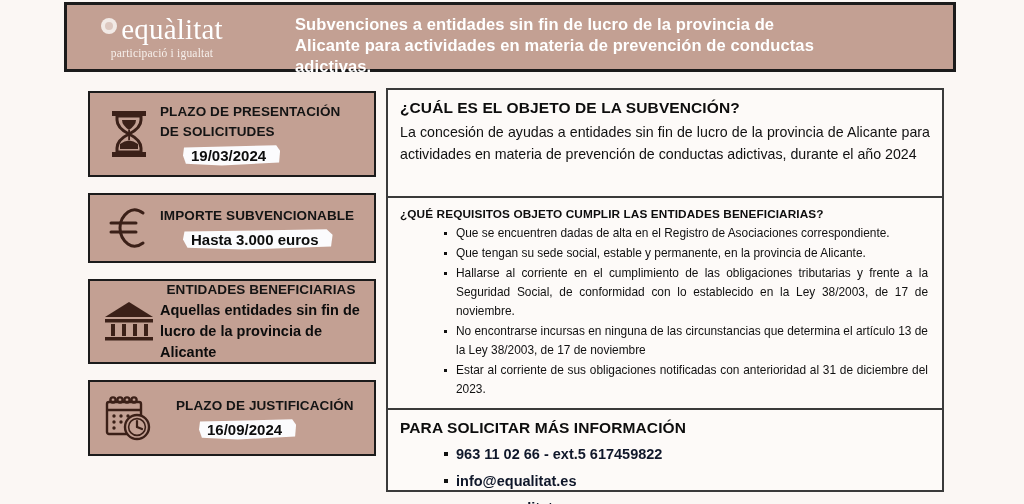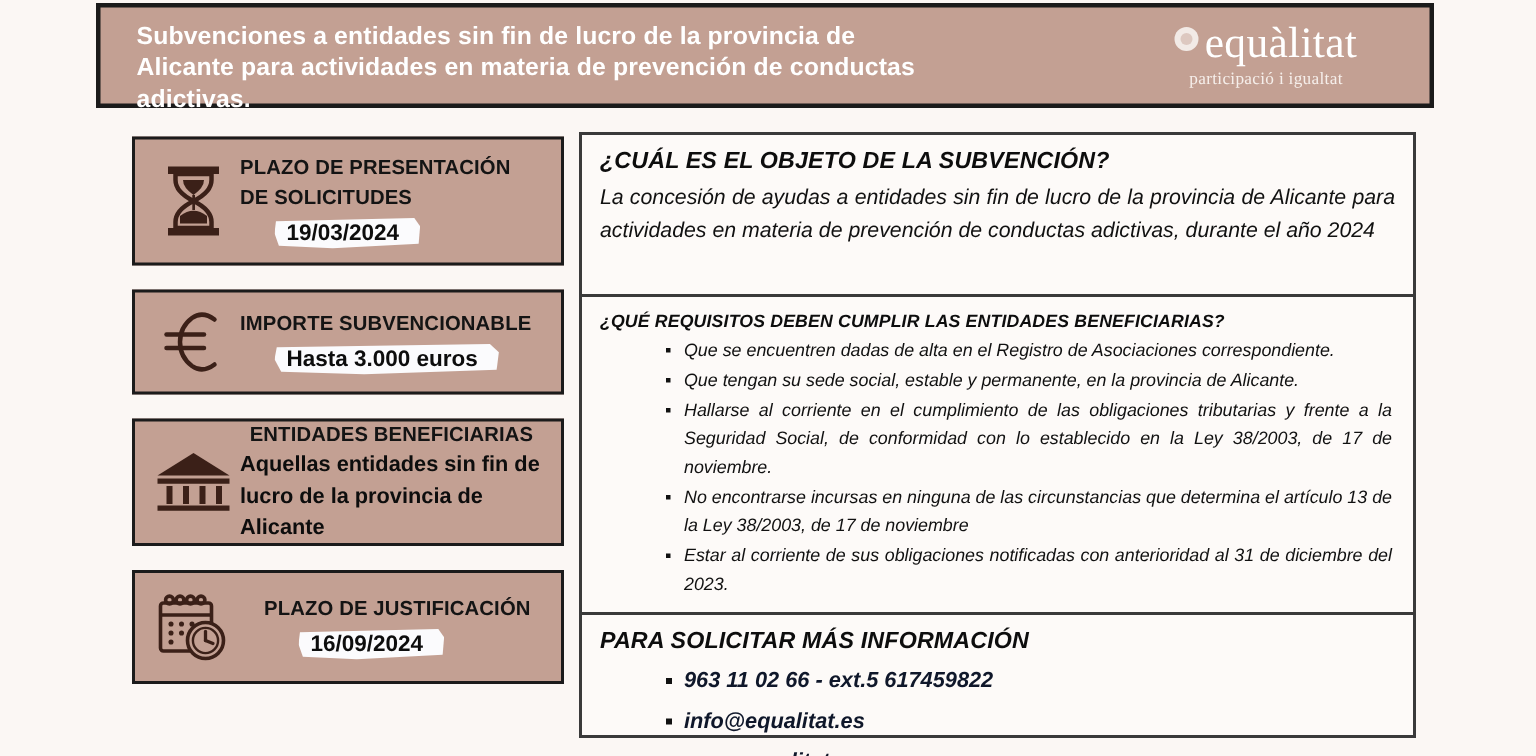--- a/index.html
+++ b/index.html
@@ -156,21 +156,20 @@
     position: absolute;
     left: 386px;
     top: 88px;
     width: 558px;
     height: 404px;
     background: #fdfaf8;
     border: 2px solid #3a3a3a;
     box-sizing: border-box;
     display: flex;
     flex-direction: column;
-    font-style: italic;
   }
   .panel-section {
     padding: 9px 12px 8px 12px;
     box-sizing: border-box;
   }
   .panel-section + .panel-section { border-top: 2px solid #3a3a3a; }
   #section-objeto { flex: 0 0 106px; }
   #section-requisitos { flex: 1 1 auto; }
   #section-contacto { flex: 0 0 110px; }
 
@@ -226,30 +225,30 @@
     line-height: 26px;
     color: #0f172a;
     text-align: left;
   }
   #contacto-list li::before { top: 11px; width: 4px; height: 4px; }
 </style>
 </head>
 <body>
 
 <div id="header-banner">
-  <div id="header-title">Subvenciones a entidades sin fin de lucro de la provincia de
-Alicante para actividades en materia de prevención de conductas
-adictivas.</div>
   <div id="header-logo">
     <div class="logo-row">
       <span class="logo-mark"></span>
       <span id="logo-wordmark">equàlitat</span>
     </div>
     <div id="logo-tagline">participació i igualtat</div>
   </div>
+  <div id="header-title">Subvenciones a entidades sin fin de lucro de la provincia de
+Alicante para actividades en materia de prevención de conductas
+adictivas.</div>
 </div>
 
 <div id="left-column">
 
   <div class="info-card" id="card-plazo-presentacion">
     <div class="card-icon">
       <svg width="40" height="48" viewBox="0 0 40 48" aria-hidden="true">
         <rect x="3" y="1" width="34" height="5" fill="#3b2018"></rect>
         <rect x="3" y="42" width="34" height="5" fill="#3b2018"></rect>
         <path d="M8 6 L32 6 L32 10 Q32 18 20 24 Q8 30 8 38 L8 42 L32 42 L32 38 Q32 30 20 24 Q8 18 8 10 Z" fill="none" stroke="#3b2018" stroke-width="3"></path>
@@ -337,21 +336,21 @@
 </div>
 
 <div id="right-panel">
 
   <div class="panel-section" id="section-objeto">
     <div class="section-title-lg">¿CUÁL ES EL OBJETO DE LA SUBVENCIÓN?</div>
     <p id="objeto-paragraph">La concesión de ayudas a entidades sin fin de lucro de la provincia de Alicante para actividades en materia de prevención de conductas adictivas, durante el año 2024</p>
   </div>
 
   <div class="panel-section" id="section-requisitos">
-    <div class="section-title-sm">¿QUÉ REQUISITOS DEBEN CUMPLIR LAS ENTIDADES BENEFICIARIAS?</div>
+    <div class="section-title-sm">¿QUÉ REQUISITOS OBJETO CUMPLIR LAS ENTIDADES BENEFICIARIAS?</div>
     <ul class="bullets" id="requisitos-list">
       <li>Que se encuentren dadas de alta en el Registro de Asociaciones correspondiente.</li>
       <li>Que tengan su sede social, estable y permanente, en la provincia de Alicante.</li>
       <li>Hallarse al corriente en el cumplimiento de las obligaciones tributarias y frente a la Seguridad Social, de conformidad con lo establecido en la Ley 38/2003, de 17 de noviembre.</li>
       <li>No encontrarse incursas en ninguna de las circunstancias que determina el artículo 13 de la Ley 38/2003, de 17 de noviembre</li>
       <li>Estar al corriente de sus obligaciones notificadas con anterioridad al 31 de diciembre del 2023.</li>
     </ul>
   </div>
 
   <div class="panel-section" id="section-contacto">

